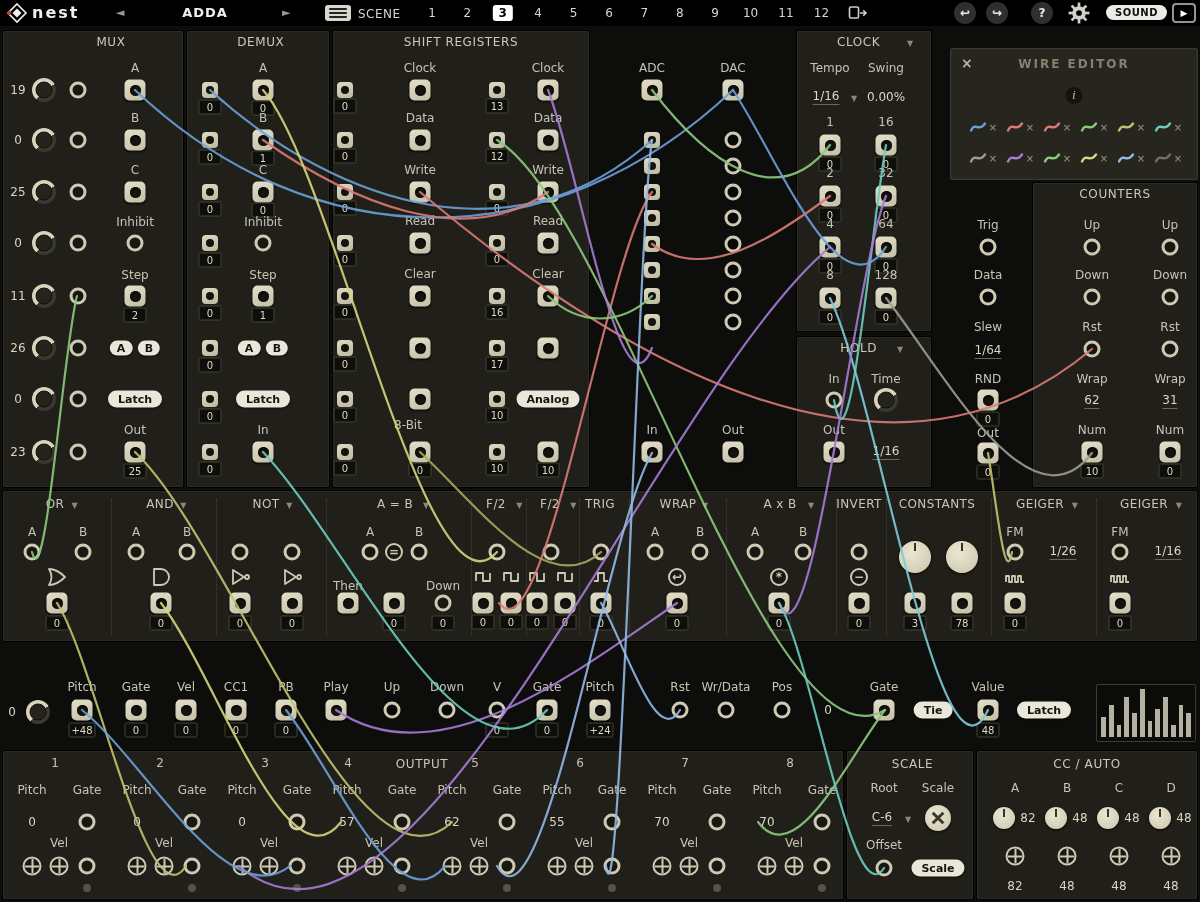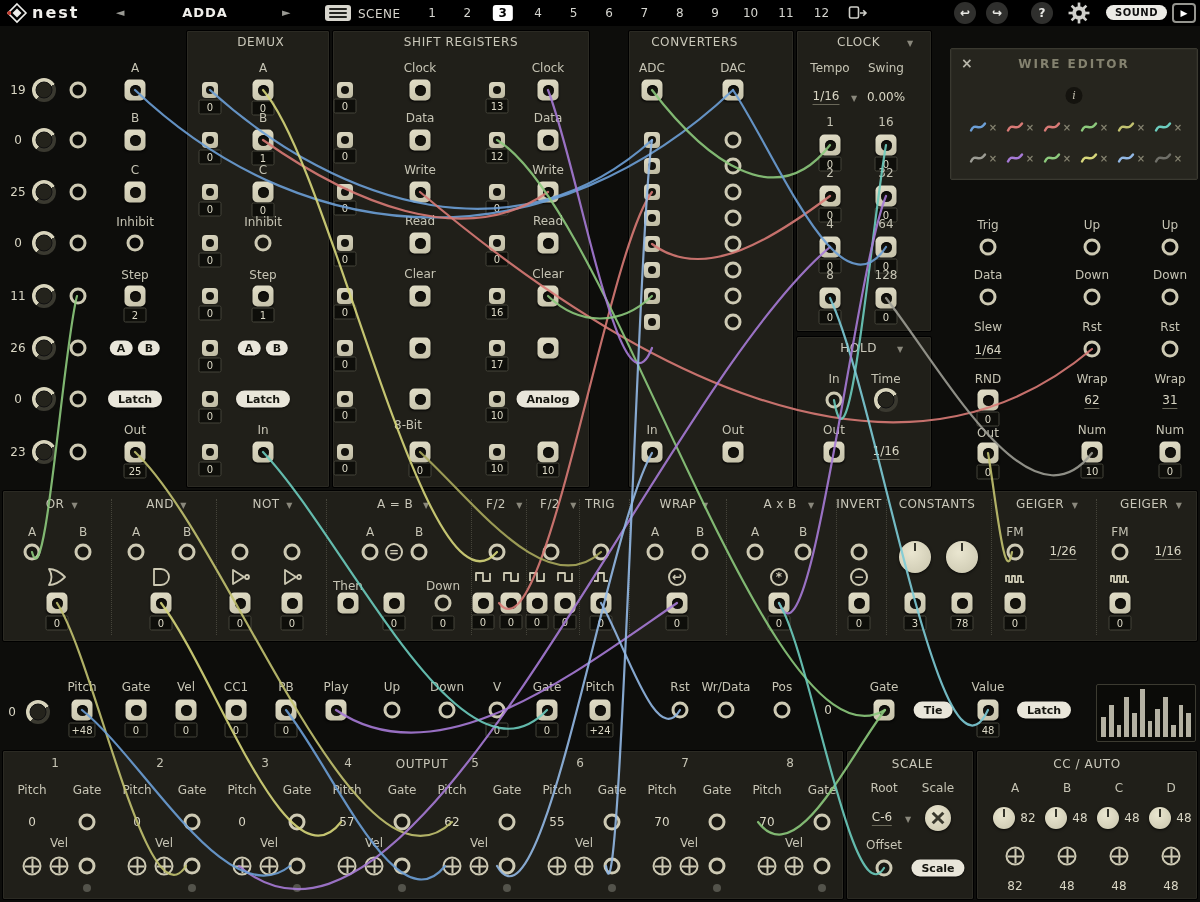--- a/index.html
+++ b/index.html
@@ -109,36 +109,39 @@
       <div class="scene ctr" style="left: 573.6px; top: 13px;">5</div>
       <div class="scene ctr" style="left: 609px; top: 13px;">6</div>
       <div class="scene ctr" style="left: 644.4px; top: 13px;">7</div>
       <div class="scene ctr" style="left: 679.8px; top: 13px;">8</div>
       <div class="scene ctr" style="left: 715.2px; top: 13px;">9</div>
       <div class="scene ctr" style="left: 750.6px; top: 13px;">10</div>
       <div class="scene ctr" style="left: 786px; top: 13px;">11</div>
       <div class="scene ctr" style="left: 821.4px; top: 13px;">12</div>
     </div>
 
+  <div class="panel" style="left:2px;top:30px;width:182px;height:458px">
+    <div class="ptitle" style="left:60%;top:4px">MUX</div>
+  </div>
   <div class="panel" style="left:332px;top:30px;width:258px;height:458px">
     <div class="ptitle" style="left:50%;top:4px">SHIFT REGISTERS</div>
   </div>
   <div class="panel" style="left:186px;top:30px;width:144px;height:458px">
     <div class="ptitle" style="left:52%;top:4px">DEMUX</div>
-  </div>
-  <div class="panel" style="left:628px;top:30px;width:166px;height:458px">
-    <div class="ptitle" style="left:40%;top:4px">CONVERTERS</div>
   </div>
   <div class="panel" style="left:796px;top:30px;width:136px;height:302px">
     <div class="ptitle" style="left:46%;top:4px">CLOCK</div>
     <div class="chev" style="position:absolute;left:110px;top:8px">▼</div>
   </div>
   <div class="panel" style="left:796px;top:336px;width:136px;height:152px">
     <div class="ptitle" style="left:46%;top:4px">HOLD</div>
     <div class="chev" style="position:absolute;left:100px;top:8px">▼</div>
+  </div>
+  <div class="panel" style="left:1032px;top:182px;width:166px;height:306px">
+    <div class="ptitle" style="left:50%;top:4px">COUNTERS</div>
   </div>
 
   <div class="panel" style="left:2px;top:490px;width:1196px;height:152px">
     <div class="divider" style="left:108px"></div>
     <div class="divider" style="left:213px"></div>
     <div class="divider" style="left:323px"></div>
     <div class="divider" style="left:468px"></div>
     <div class="divider" style="left:523px"></div>
     <div class="divider" style="left:576px"></div>
     <div class="divider" style="left:626px"></div>

